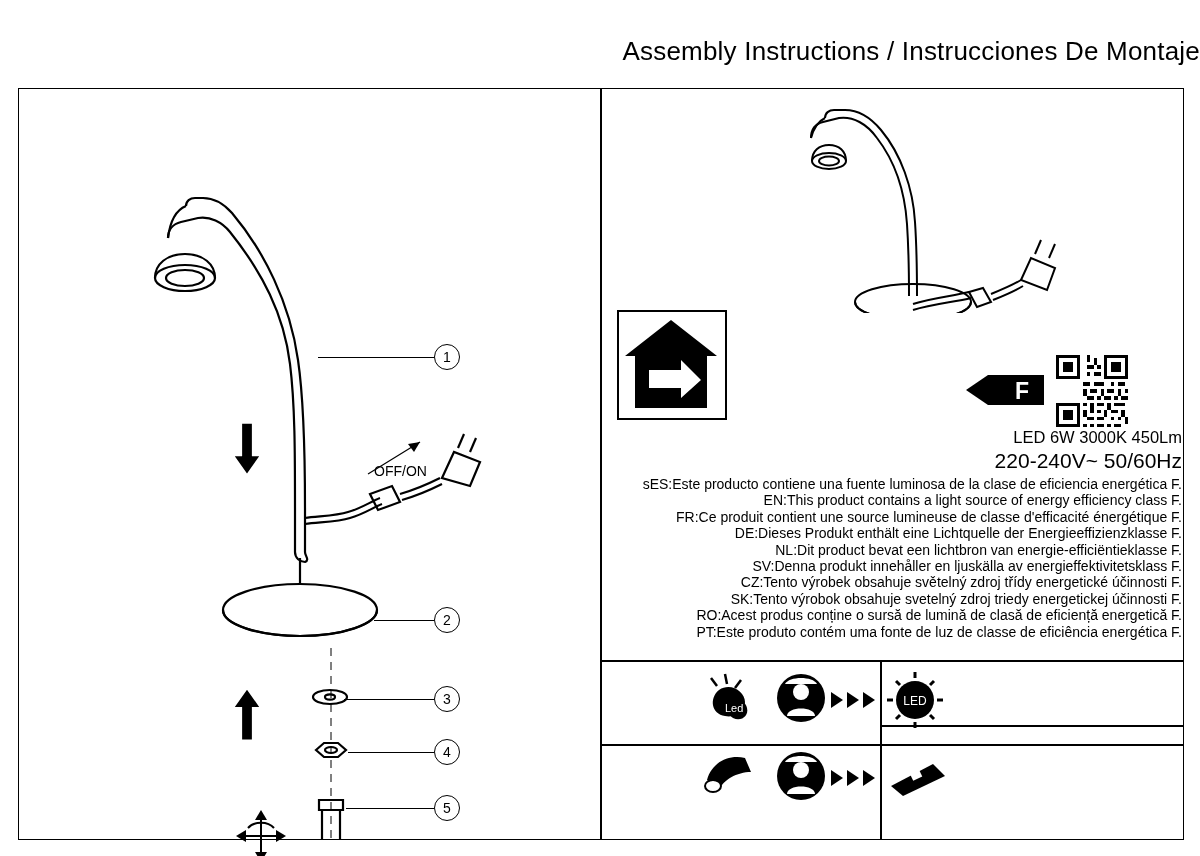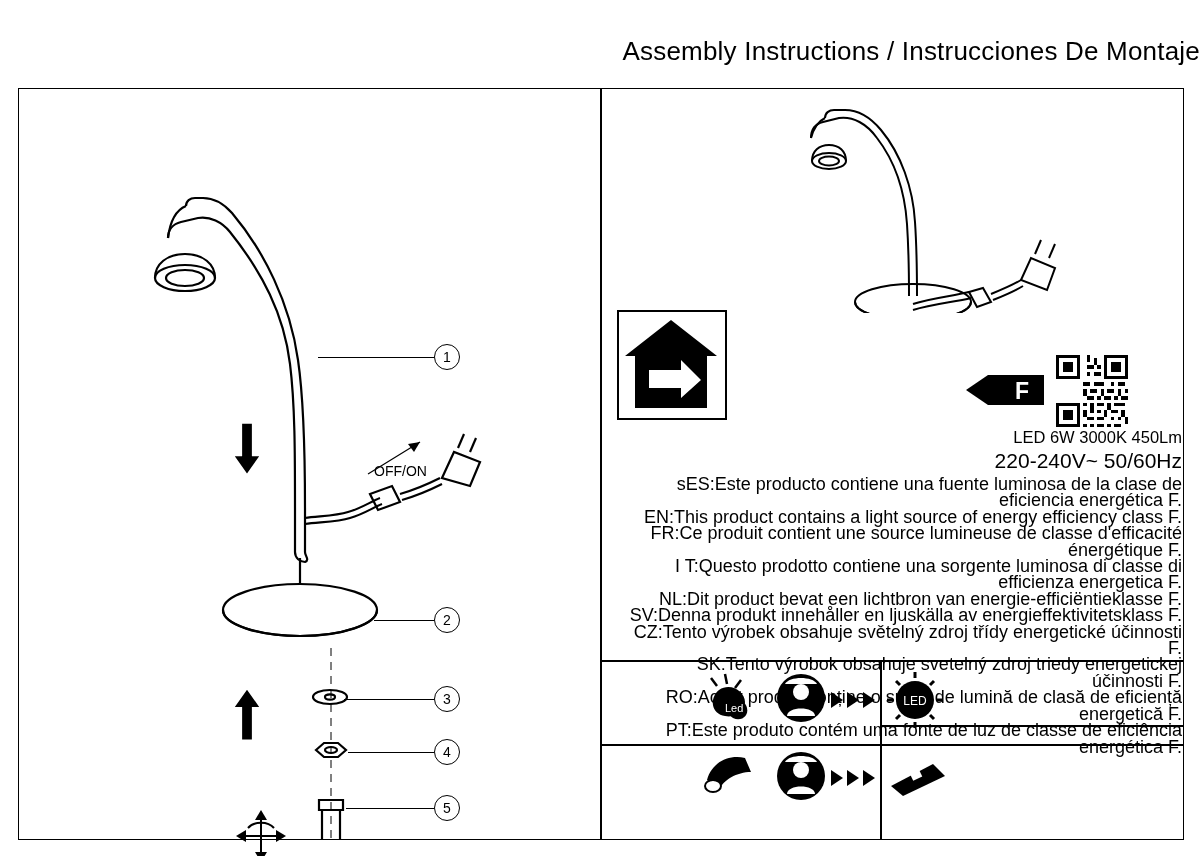--- a/index.html
+++ b/index.html
@@ -58,21 +58,21 @@
     position:absolute;
     left:16px; top:222px; width:110px; height:110px;
     border:2.5px solid #000;
     background:#fff;
   }
   .spec{
     position:absolute; left:21px; top:340px; width:560px;text-align:right;
   }
   .spec .l1{ font-size:16.5px; margin-bottom:2px;}
   .spec .l2{ font-size:21px; margin-bottom:3px;}
-  .spec .lang{ font-size:18px; line-height:16.4px; }
+  .spec .lang{ font-size:14px; line-height:16.4px; }
   .fbadge{
     position:absolute; left:365px; top:285px; width:80px; height:34px;
   }
   .qr{
     position:absolute; left:455px; top:267px; width:72px; height:72px;
   }
   svg{ display:block; }
   .tri{ fill:#000; }
 </style>
 </head>
@@ -277,21 +277,21 @@
       <rect x="17" y="20" width="2" height="1"></rect>
     </g>
   </svg>
 
   <div class="spec">
     <div class="l1">LED 6W 3000K 450Lm</div>
     <div class="l2">220-240V~  50/60Hz</div>
     <div class="lang">sES:Este producto contiene una fuente luminosa de la clase de eficiencia energética F.</div>
     <div class="lang">EN:This product contains a light source of energy efficiency class F.</div>
     <div class="lang">FR:Ce produit contient une source lumineuse de classe d'efficacité énergétique F.</div>
-    <div class="lang">I T:Questo prodotto contiene una sorgente luminosa di classe di efficienza energetica F.</div>
+    <div class="lang">DE:Dieses Produkt enthält eine Lichtquelle der Energieeffizienzklasse F.</div>
     <div class="lang">NL:Dit product bevat een lichtbron van energie-efficiëntieklasse F.</div>
     <div class="lang">SV:Denna produkt innehåller en ljuskälla av energieffektivitetsklass F.</div>
     <div class="lang">CZ:Tento výrobek obsahuje světelný zdroj třídy energetické účinnosti F.</div>
     <div class="lang">SK:Tento výrobok obsahuje svetelný zdroj triedy energetickej účinnosti F.</div>
     <div class="lang">RO:Acest produs conține o sursă de lumină de clasă de eficiență energetică F.</div>
     <div class="lang">PT:Este produto contém uma fonte de luz de classe de eficiência energética F.</div>
   </div>
 
   <svg style="position:absolute;left:100px;top:580px;" width="310" height="140" viewBox="0 0 310 140">
 

